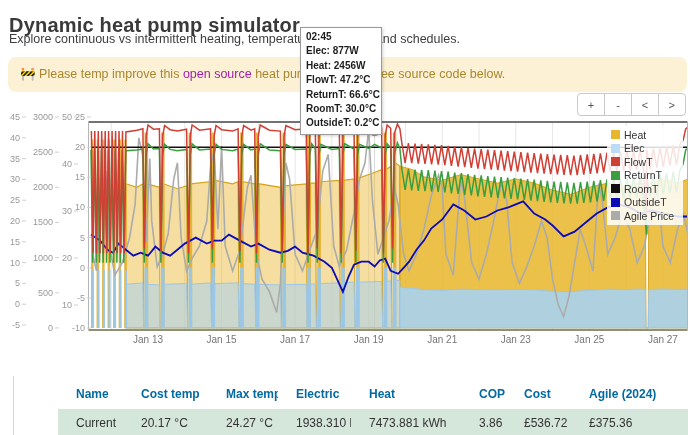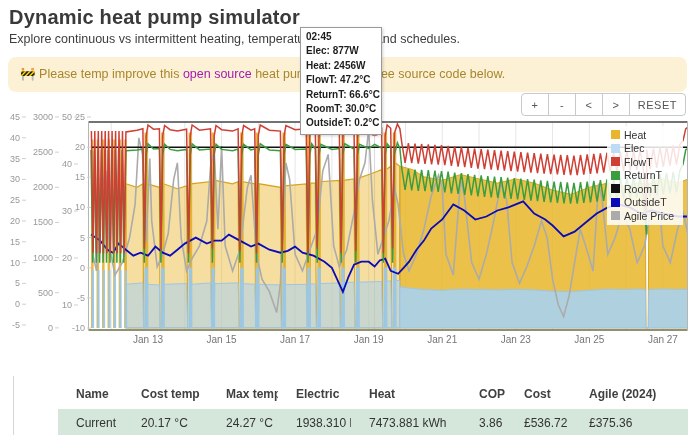--- a/index.html
+++ b/index.html
@@ -1,20 +1,20 @@
 <!DOCTYPE html>
 <html><head>
 <meta charset="utf-8">
 <style>
   html,body{margin:0;padding:0;}
   body{
     width:690px;height:435px;position:relative;overflow:hidden;
     background:#ffffff;font-family:"Liberation Sans",sans-serif;
   }
-  .page-title{position:absolute;left:9px;top:6px;font-size:20px;font-weight:700;color:#3a3a3a;letter-spacing:.2px;}
+  .page-title{position:absolute;left:9px;top:14px;font-size:20px;font-weight:700;color:#3a3a3a;letter-spacing:.2px;}
   .subtitle{position:absolute;left:9px;top:32px;font-size:12.5px;color:#3d3d3d;}
   .notice{
     position:absolute;left:8px;top:57px;width:655px;height:17px;
     background:#fcf1d5;border-radius:8px;padding:9px 12px;
     font-size:12.5px;color:#a8862d;white-space:nowrap;overflow:hidden;
   }
   .notice b{font-weight:400;color:#a21caf;}
   .toolbar{position:absolute;right:4px;top:93px;display:flex;}
   .toolbar button{
     height:23px;min-width:28px;background:#fff;border:1px solid #c9c9c9;
@@ -35,21 +35,21 @@
     border:1px solid #9a9a9a;box-shadow:1px 1px 3px rgba(0,0,0,.18);
     padding:2px 1px 3px 5px;font-size:10px;font-weight:700;color:#1d1d1d;
     line-height:14.4px;white-space:nowrap;
   }
   .table-wrap{
     position:absolute;left:13px;top:376px;width:674px;
     border-left:1px solid #d7d7d7;padding:4px 0 0 44px;box-sizing:border-box;
   }
   table.stats{border-collapse:collapse;width:630px;table-layout:fixed;font-size:12px;}
   table.stats th{
-    text-align:left;font-weight:700;color:#404040;padding:7px 0 8px 18px;
+    text-align:left;font-weight:700;color:#0369a1;padding:7px 0 8px 18px;
     white-space:nowrap;overflow:hidden;
   }
   table.stats td{
     background:#d5e7db;color:#333;padding:7px 0 8px 18px;white-space:nowrap;overflow:hidden;
   }
 </style>
 </head>
 <body>
 
 <div class="page-title">Dynamic heat pump simulator</div>
@@ -58,21 +58,20 @@
 <div class="notice">
   <span>🚧</span>
   <span>Please temp improve this </span><b>open source</b><span> heat pump simulator, see source code below.</span>
 </div>
 
 <div class="toolbar">
   <button>+</button>
   <button>-</button>
   <button>&lt;</button>
   <button>&gt;</button>
-  <button>RESET</button>
 </div>
 
 <svg class="chart" id="chartsvg" viewBox="0 0 690 435">
     <defs>
       <clipPath id="plotclip">
         <rect x="88.5" y="122" width="599" height="208"></rect>
       </clipPath>
     </defs>
     <line x1="111.22" y1="122" x2="111.22" y2="330" stroke="#e6e6e6" stroke-width="1"></line>
     <line x1="148" y1="122" x2="148" y2="330" stroke="#e6e6e6" stroke-width="1"></line>

